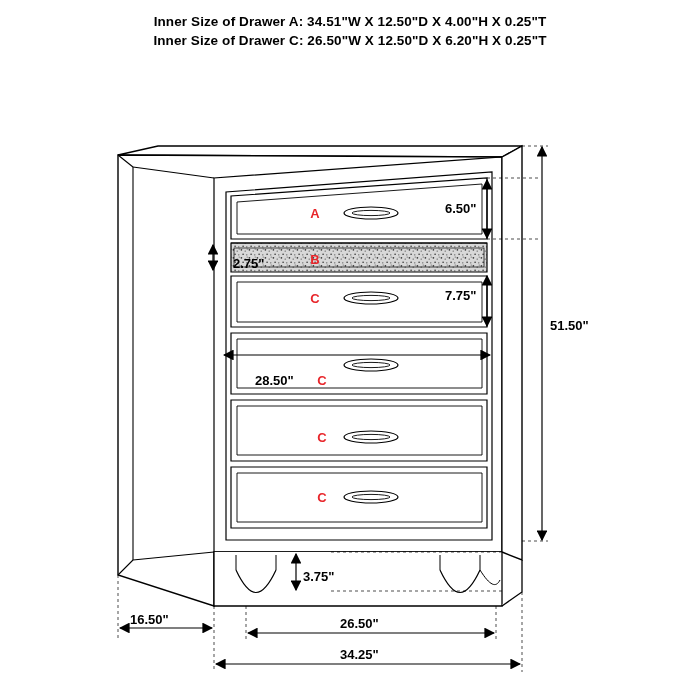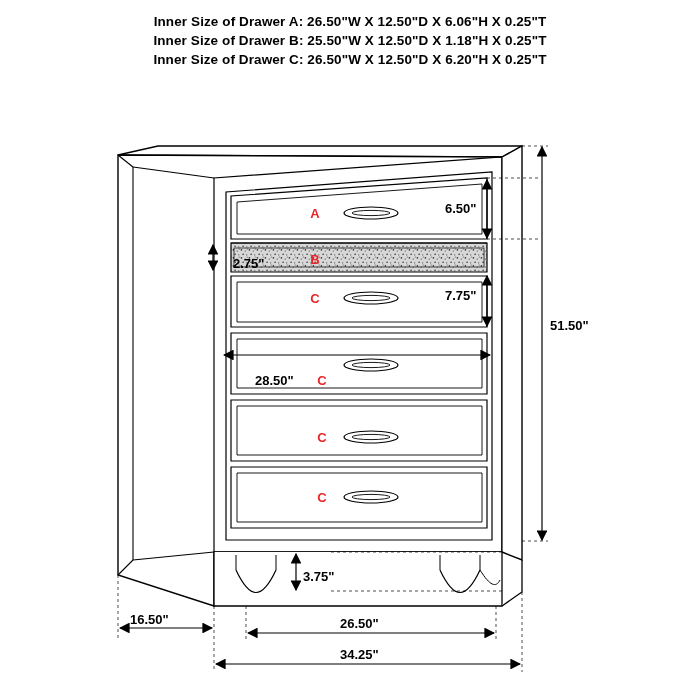--- a/index.html
+++ b/index.html
@@ -51,22 +51,21 @@
     font-weight: bold;
     fill: #e8262b;
   }
 </style>
 </head>
 <body>
 
 <div id="page">
 
   <div class="spec-block">
-    <div class="spec-line">Inner Size of Drawer A: 26.50"W X 12.50"D X 6.06"H X 0.25"T</div>
-    <div class="spec-line">Inner Size of Drawer B: 25.50"W X 12.50"D X 1.18"H X 0.25"T</div>
+    <div class="spec-line">Inner Size of Drawer A: 34.51"W X 12.50"D X 4.00"H X 0.25"T</div>
     <div class="spec-line">Inner Size of Drawer C: 26.50"W X 12.50"D X 6.20"H X 0.25"T</div>
   </div>
 
   <svg id="diagram" viewBox="0 0 700 700">
     <defs>
       <pattern id="glitter" width="8" height="8" patternUnits="userSpaceOnUse">
         <rect width="8" height="8" fill="#d8d8d8"></rect>
         <circle cx="1.4" cy="1.8" r="0.85" fill="#3a3a3a"></circle>
         <circle cx="5.2" cy="3.1" r="0.7" fill="#555555"></circle>
         <circle cx="3.1" cy="6.2" r="0.8" fill="#2e2e2e"></circle>

